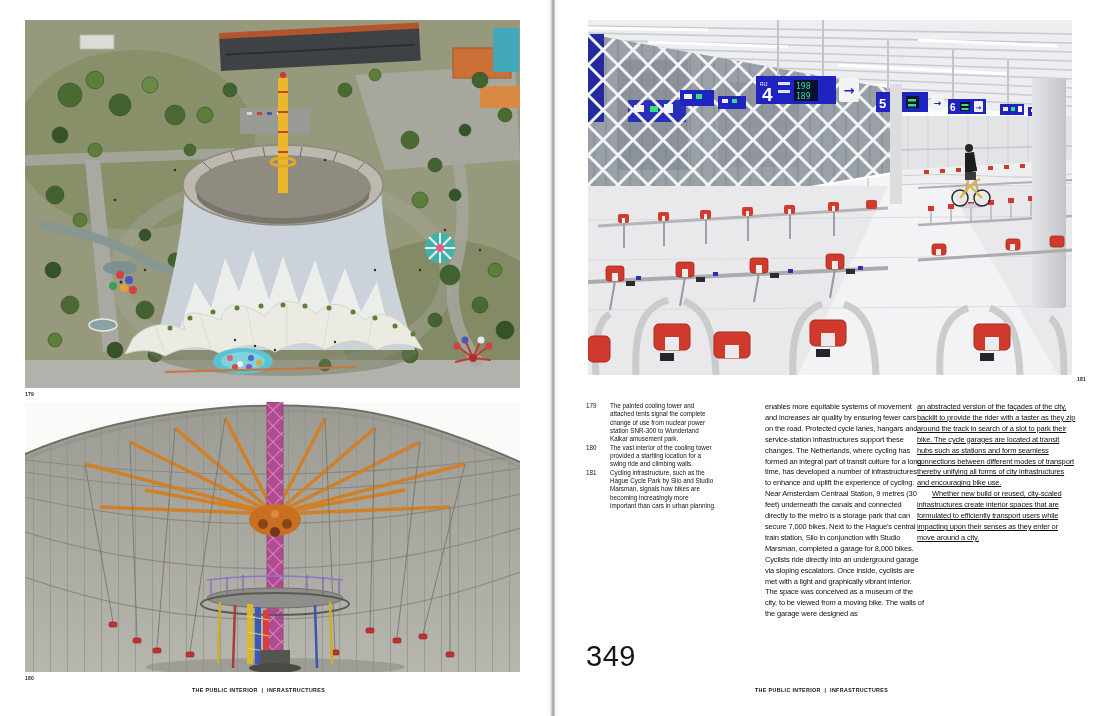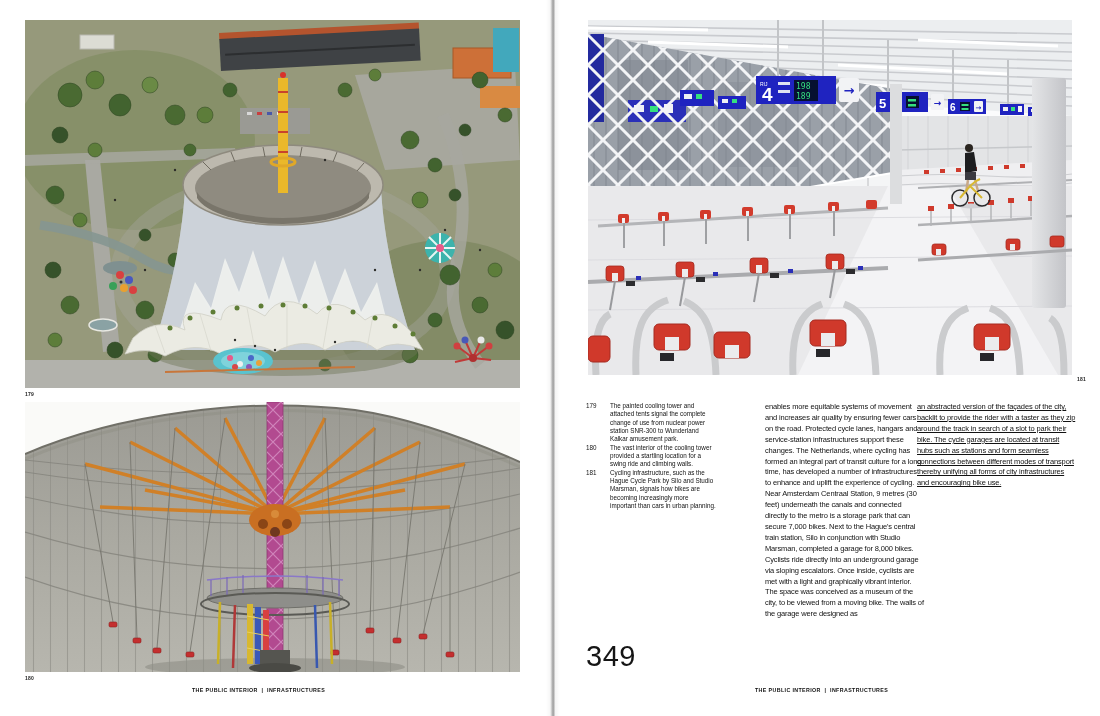--- a/index.html
+++ b/index.html
@@ -639,18 +639,19 @@
       <span class="cap-num">181</span>
       <span class="cap-text">Cycling infrastructure, such as the Hague Cycle Park by Silo and Studio Marsman, signals how bikes are becoming increasingly more important than cars in urban planning.</span>
     </div>
   </div>
 
   <div class="body-col col1">
     <p>enables more equitable systems of movement and increases air quality by ensuring fewer cars on the road. Protected cycle lanes, hangars and service-station infrastructures support these changes. The Netherlands, where cycling has formed an integral part of transit culture for a long time, has developed a number of infrastructures to enhance and uplift the experience of cycling. Near Amsterdam Centraal Station, 9 metres (30 feet) underneath the canals and connected directly to the metro is a storage park that can secure 7,000 bikes. Next to the Hague's central train station, Silo in conjunction with Studio Marsman, completed a garage for 8,000 bikes. Cyclists ride directly into an underground garage via sloping escalators. Once inside, cyclists are met with a light and graphically vibrant interior. The space was conceived as a museum of the city, to be viewed from a moving bike. The walls of the garage were designed as</p>
   </div>
   <div class="body-col col2">
     <p>an abstracted version of the façades of the city, backlit to provide the rider with a taster as they zip around the track in search of a slot to park their bike. The cycle garages are located at transit hubs such as stations and form seamless connections between different modes of transport thereby unifying all forms of city infrastructures and encouraging bike use.</p>
+    <p>Whether new build or reused, city-scaled infrastructures create interior spaces that are formulated to efficiently transport users while impacting upon their senses as they enter or move around a city.</p>
   </div>
 
   <div class="page-num">349</div>
   <div class="footer footer-right">THE PUBLIC INTERIOR  |  INFRASTRUCTURES</div>
 
 </div>
 
 </body></html>

